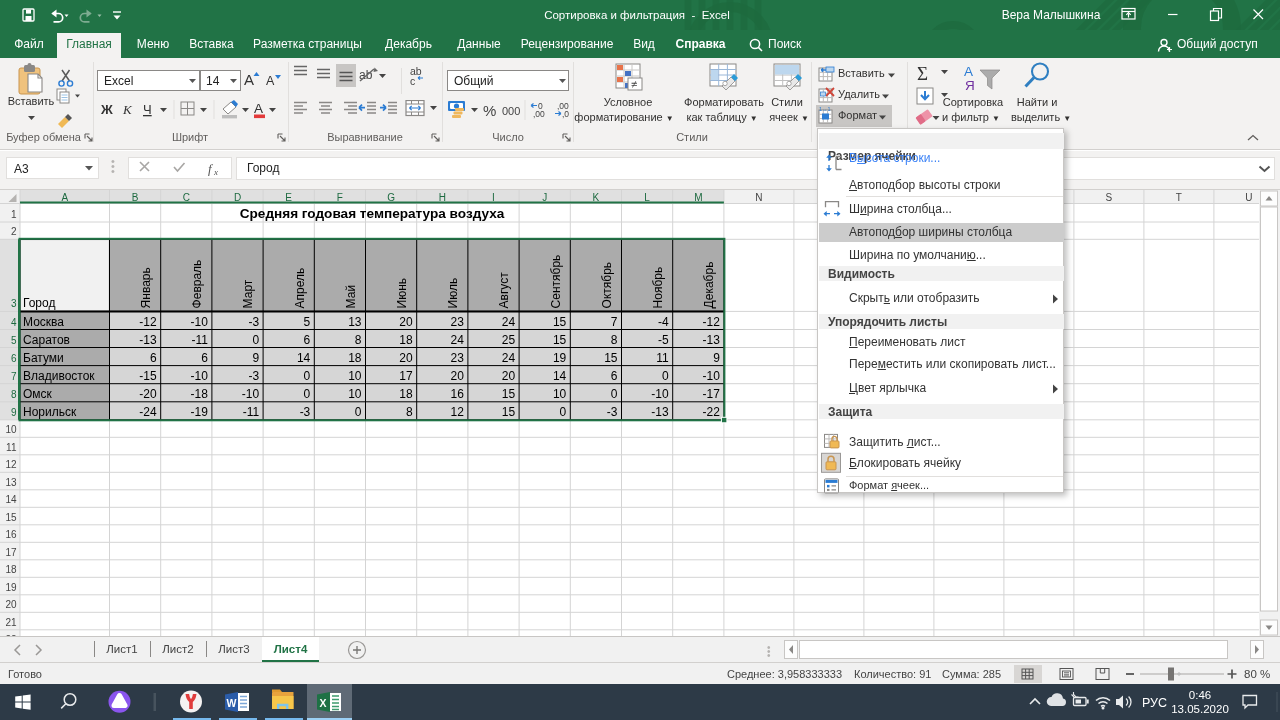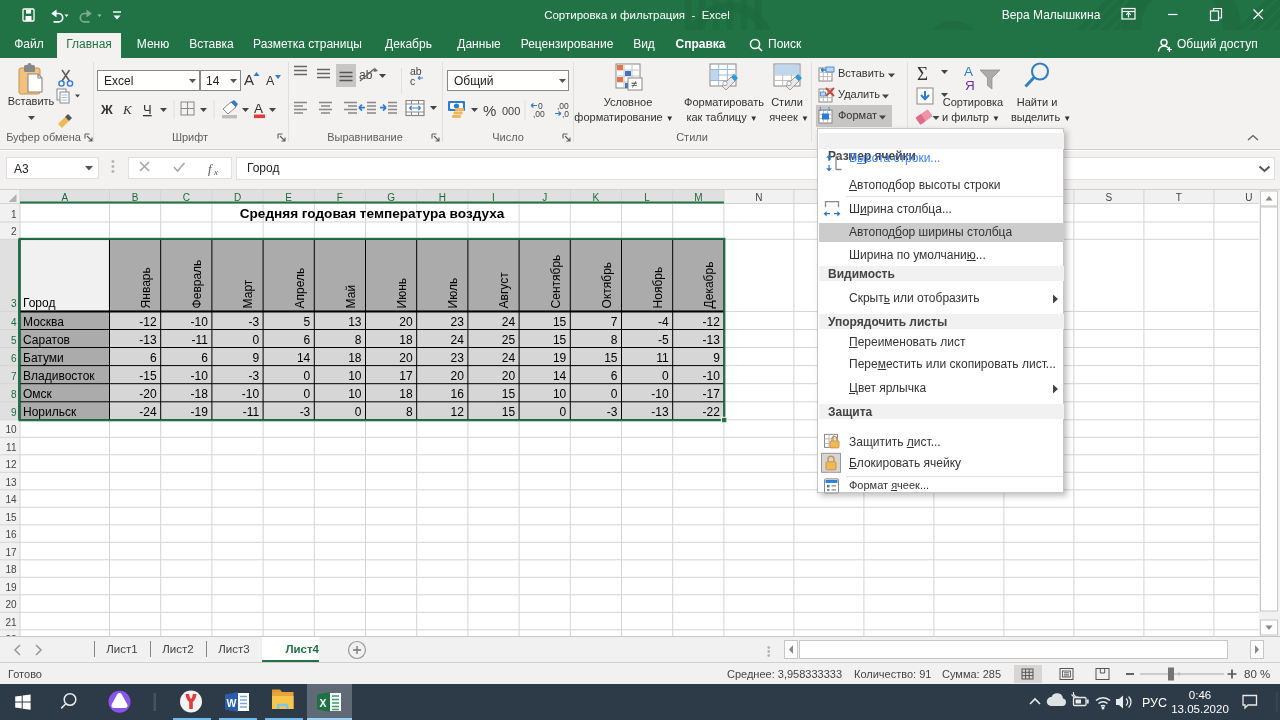--- a/index.html
+++ b/index.html
@@ -681,21 +681,21 @@
 <svg width="60" height="26" style="position:absolute;left:0;top:0">
 <path d="M 20 8 l -5 5 l 5 5" stroke="#9a9896" stroke-width="1.5" fill="none"></path>
 <path d="M 36 8 l 5 5 l -5 5" stroke="#9a9896" stroke-width="1.5" fill="none"></path>
 </svg>
 <div class="abs" style="left:94px;top:0;width:56px;height:25px;font-size:11.5px;color:#444;text-align:center;padding-top:6px">Лист1</div>
 <div class="abs" style="left:150px;top:0;width:56px;height:25px;font-size:11.5px;color:#444;text-align:center;padding-top:6px">Лист2</div>
 <div class="abs" style="left:206px;top:0;width:56px;height:25px;font-size:11.5px;color:#444;text-align:center;padding-top:6px">Лист3</div>
 <div class="abs" style="left:93.5px;top:4px;width:1px;height:16px;background:#8a8886"></div>
 <div class="abs" style="left:149.5px;top:4px;width:1px;height:16px;background:#8a8886"></div>
 <div class="abs" style="left:205.5px;top:4px;width:1px;height:16px;background:#8a8886"></div>
-<div class="abs" style="left:262px;top:0;width:57px;height:25px;background:#fff;border-bottom:2.5px solid #217346;font-size:11.5px;font-weight:bold;color:#217346;text-align:right;padding-top:6px">Лист4</div>
+<div class="abs" style="left:262px;top:0;width:57px;height:25px;background:#fff;border-bottom:2.5px solid #217346;font-size:11.5px;font-weight:bold;color:#217346;text-align:center;padding-top:6px">Лист4</div>
 <svg width="24" height="26" style="position:absolute;left:346px;top:2px">
 <circle cx="11" cy="11" r="8.5" fill="none" stroke="#9a9896" stroke-width="1.2"></circle>
 <path d="M 11 7 l 0 8 M 7 11 l 8 0" stroke="#767472" stroke-width="1.3"></path>
 </svg>
 <div class="abs" style="left:767px;top:9px;color:#b5b3b1;font-size:10px;line-height:4px">•<br>•<br>•</div>
 <div class="abs" style="left:784px;top:3px;width:14px;height:19px;background:#fdfdfd;border:1px solid #c8c6c4"></div>
 <svg width="14" height="19" style="position:absolute;left:784px;top:3px">
         <path d="M 9 5 l -4 4.5 l 4 4.5 z" fill="#8a8886"></path>
       </svg>
 <div class="abs" style="left:799px;top:3px;width:429px;height:19px;background:#fff;border:1px solid #c8c6c4"></div>

